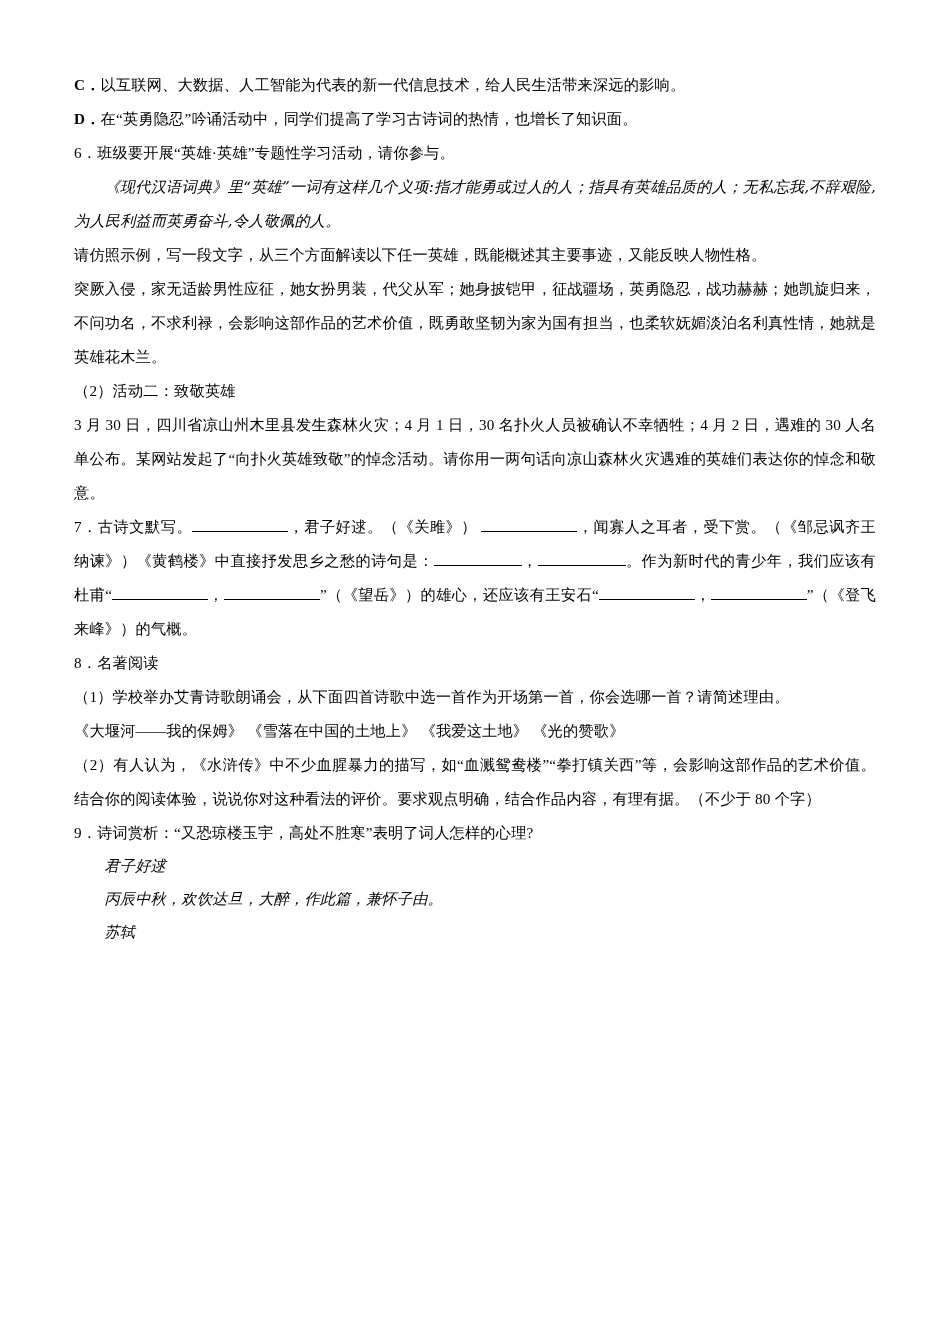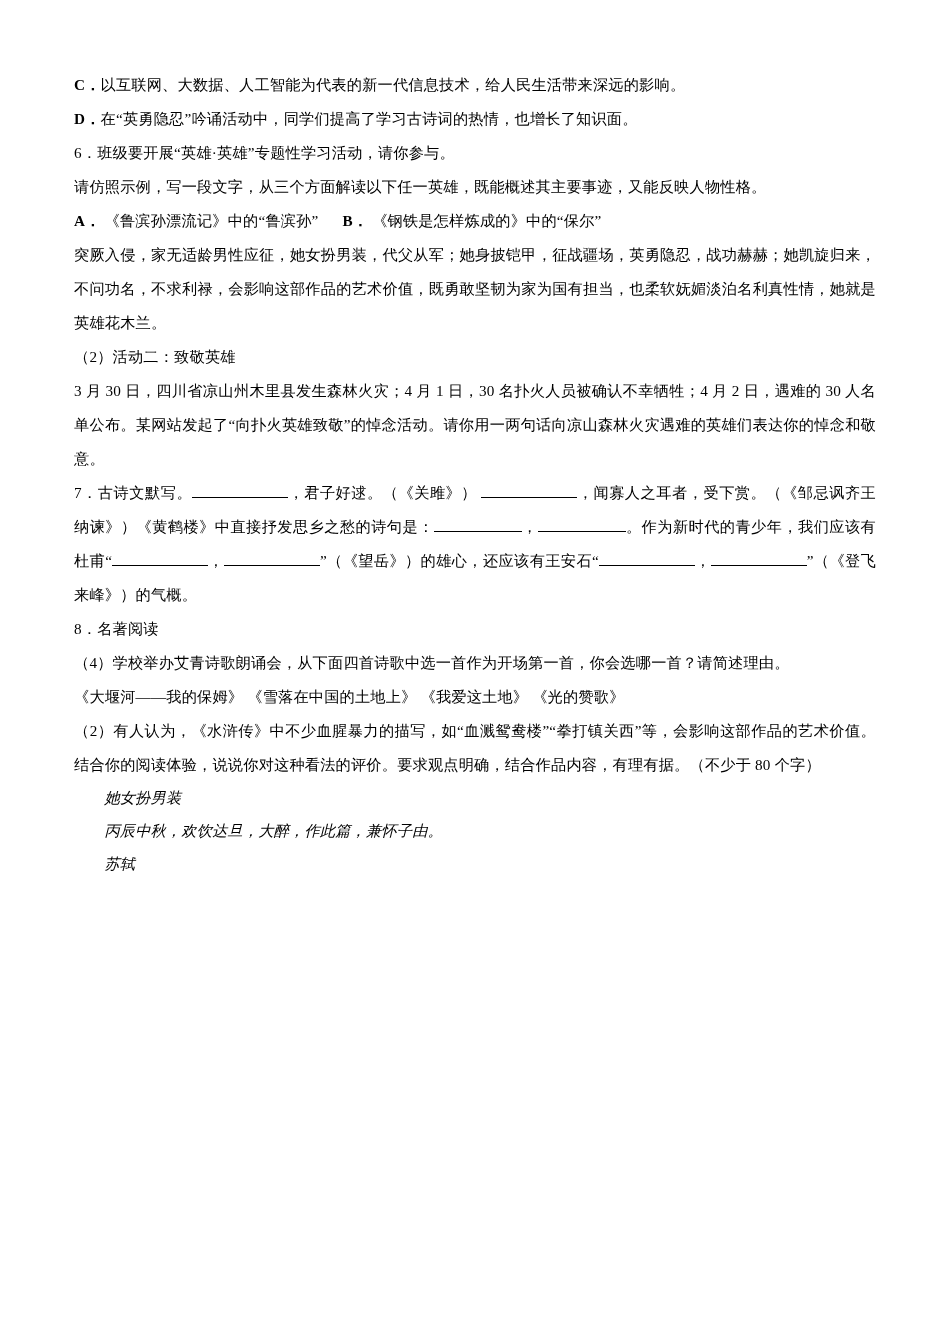--- a/index.html
+++ b/index.html
@@ -56,48 +56,47 @@
     <span class="opt-label">C．</span><span>以互联网、大数据、人工智能为代表的新一代信息技术，给人民生活带来深远的影响。</span>
   </p>
 
   <p class="ln">
     <span class="opt-label">D．</span><span>在“英勇隐忍”吟诵活动中，同学们提高了学习古诗词的热情，也增长了知识面。</span>
   </p>
 
   <p class="ln">6．班级要开展“英雄·英雄”专题性学习活动，请你参与。</p>
 
 
+  <p class="ln kai indent-em">《现代汉语词典》里“英雄”一词有这样几个义项:指才能勇或过人的人；指具有英雄品质的人；无私忘我,不辞艰险,为人民利益而英勇奋斗,令人敬佩的人。</p>
 
   <p class="ln">请仿照示例，写一段文字，从三个方面解读以下任一英雄，既能概述其主要事迹，又能反映人物性格。</p>
 
-  <p class="ln">
-    <span class="opt-label">A．</span>&nbsp;<span>《鲁滨孙漂流记》中的“鲁滨孙”</span>&nbsp;&nbsp;&nbsp;&nbsp;&nbsp;&nbsp;<span class="opt-label">B．</span>&nbsp;<span>《钢铁是怎样炼成的》中的“保尔”</span>
-  </p>
 
 
   <p class="ln">突厥入侵，家无适龄男性应征，她女扮男装，代父从军；她身披铠甲，征战疆场，英勇隐忍，战功赫赫；她凯旋归来，不问功名，不求利禄，会影响这部作品的艺术价值，既勇敢坚韧为家为国有担当，也柔软妩媚淡泊名利真性情，她就是英雄花木兰。</p>
 
   <p class="ln">（2）活动二：致敬英雄</p>
 
   <p class="ln">3 月 30 日，四川省凉山州木里县发生森林火灾；4 月 1 日，30 名扑火人员被确认不幸牺牲；4 月 2 日，遇难的 30 人名单公布。某网站发起了“向扑火英雄致敬”的悼念活动。请你用一两句话向凉山森林火灾遇难的英雄们表达你的悼念和敬意。</p>
 
   <p class="ln">
     <span>7．古诗文默写。</span><span class="gap g-long"></span><span>，君子好逑。（《关雎》）</span> <span class="gap g-long"></span><span>，闻寡人之耳者，受下赏。（《邹忌讽齐王纳谏》）《黄鹤楼》中直接抒发思乡之愁的诗句是：</span><span class="gap g-mid"></span><span>，</span><span class="gap g-mid"></span><span>。作为新时代的青少年，我们应该有杜甫“</span><span class="gap g-long"></span><span>，</span><span class="gap g-long"></span><span>”（《望岳》）的雄心，还应该有王安石“</span><span class="gap g-long"></span><span>，</span><span class="gap g-long"></span><span>”（《登飞来峰》）的气概。</span>
   </p>
 
   <p class="ln">8．名著阅读</p>
 
-  <p class="ln">（4）学校举办艾青诗歌朗诵会，从下面四首诗歌中选一首作为开场第一首，你会选哪一首？请简述理由。</p>
+  <p class="ln">（1）学校举办艾青诗歌朗诵会，从下面四首诗歌中选一首作为开场第一首，你会选哪一首？请简述理由。</p>
 
   <p class="ln">《大堰河——我的保姆》 《雪落在中国的土地上》 《我爱这土地》 《光的赞歌》</p>
 
   <p class="ln">（2）有人认为，《水浒传》中不少血腥暴力的描写，如“血溅鸳鸯楼”“拳打镇关西”等，会影响这部作品的艺术价值。结合你的阅读体验，说说你对这种看法的评价。要求观点明确，结合作品内容，有理有据。（不少于 80 个字）</p>
 
 
+  <p class="ln">9．诗词赏析：“又恐琼楼玉宇，高处不胜寒”表明了词人怎样的心理?</p>
 
   <div class="poem-block">
-    <p class="kai indent-em">她女扮男装</p>
+    <p class="kai indent-em">君子好逑</p>
     <p class="kai indent-em">丙辰中秋，欢饮达旦，大醉，作此篇，兼怀子由。</p>
     <p class="kai indent-em">苏轼</p>
   </div>
 
 
 </div>
 
 </body></html>

